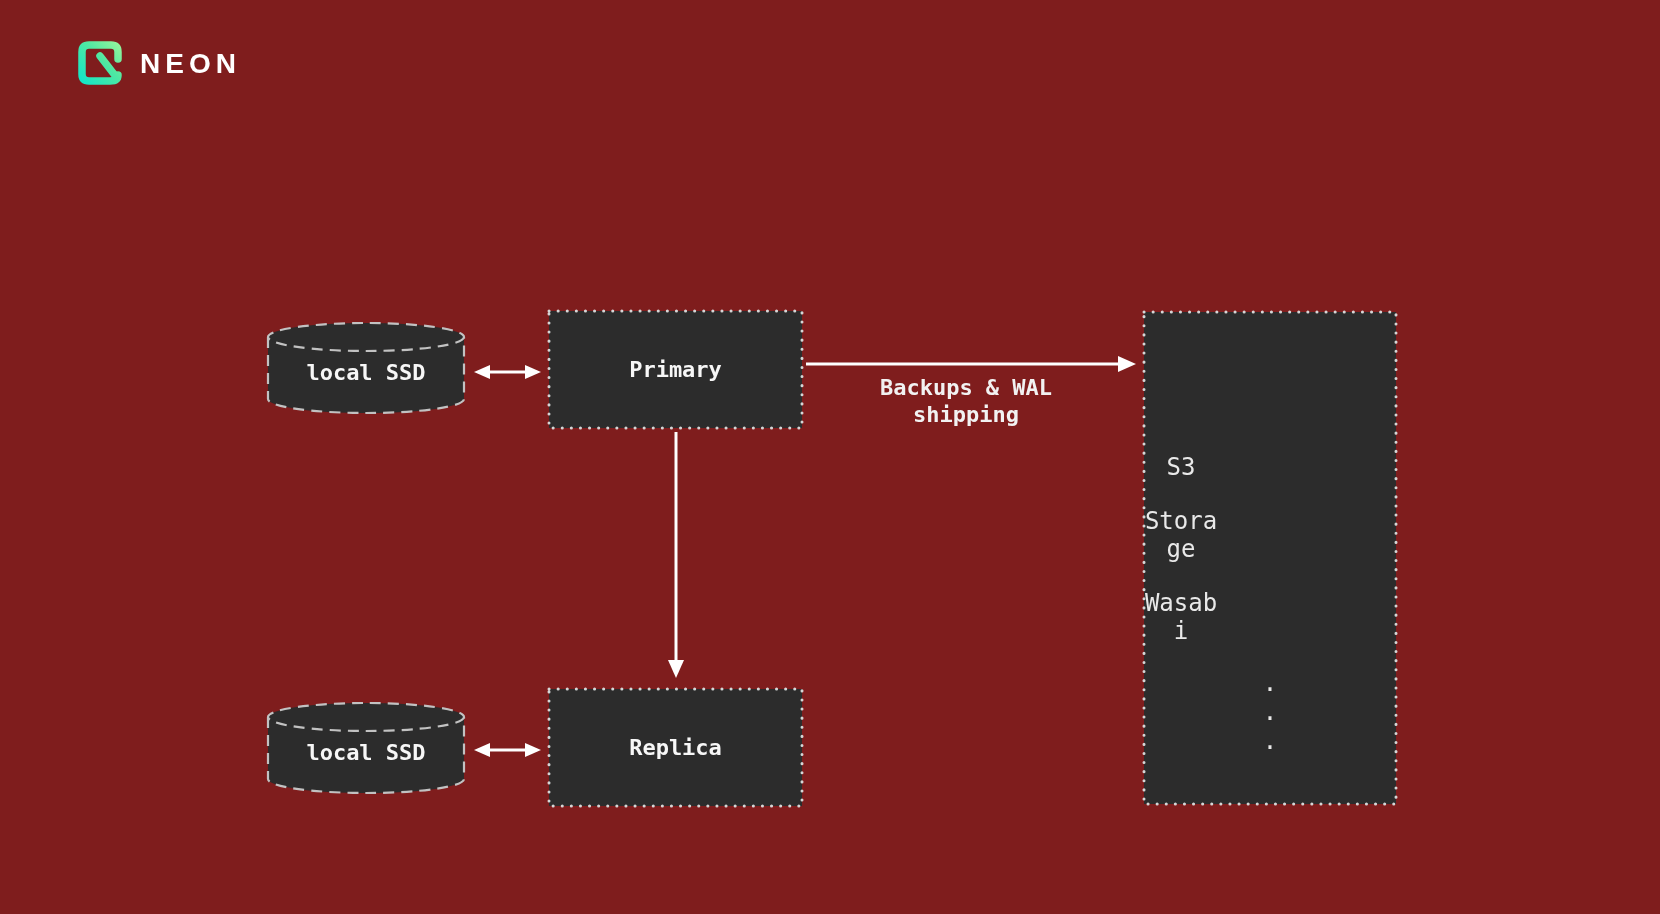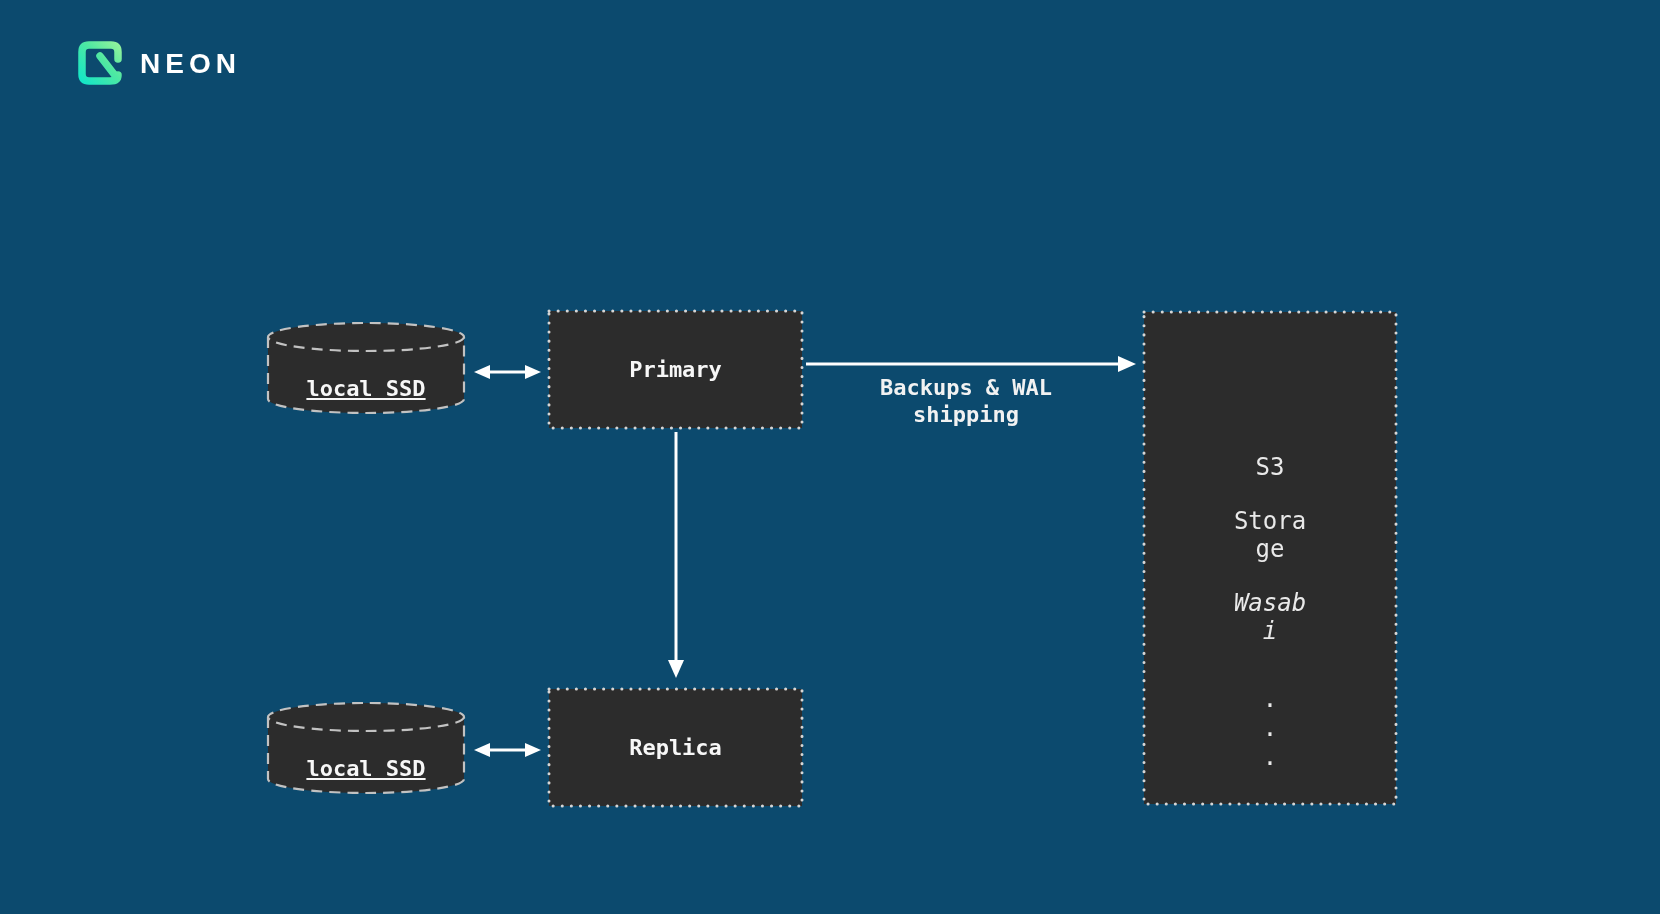--- a/index.html
+++ b/index.html
@@ -1,20 +1,20 @@
 <!DOCTYPE html>
 <html><head>
 <meta charset="utf-8">
 <style>
   html, body { margin: 0; padding: 0; background: #19191b; }
   .stage {
     position: relative;
     width: 1660px;
     height: 914px;
-    background: #0c4a6e;
+    background: #7f1d1d;
     overflow: hidden;
     font-family: "DejaVu Sans Mono", monospace;
   }
 
   
   .brand {
     position: absolute;
     left: 74px;
     top: 38px;
     display: flex;
@@ -62,52 +62,51 @@
   .dotted-box { width: 257px; height: 121px; }
   .dotted-box .node-label {
     top: 0; bottom: 0;
     display: flex;
     align-items: center;
     justify-content: center;
   }
 
   
   .cylinder { width: 204px; height: 98px; }
-  .cylinder .node-label { top: 56px; text-decoration: underline; }
+  .cylinder .node-label { top: 40px; }
 
   
   .cloud-box { width: 256px; height: 496px; }
   .cloud-title {
     position: absolute;
     left: 0; right: 0;
     top: 36px;
     text-align: center;
     color: #f7f7f7;
     font-weight: 700;
     font-size: 22px;
     line-height: 32px;
   }
   .cloud-items {
     position: absolute;
     left: 0; right: 0;
     top: 143px;
     display: flex;
     flex-direction: column;
-    align-items: center;
   }
   .cloud-item {
     width: 78px;
     text-align: center;
     word-break: break-all;
     color: #e9e9e9;
     font-size: 24px;
     line-height: 28px;
     margin-bottom: 26px;
   }
-  .cloud-item.last { margin-bottom: 40px; font-style: italic; }
+  .cloud-item.last { margin-bottom: 24px; }
   .cloud-dots { text-align: center; }
   .cloud-dot {
     color: #e9e9e9;
     font-size: 24px;
     line-height: 29px;
   }
 
   
   .edge-label {
     position: absolute;

